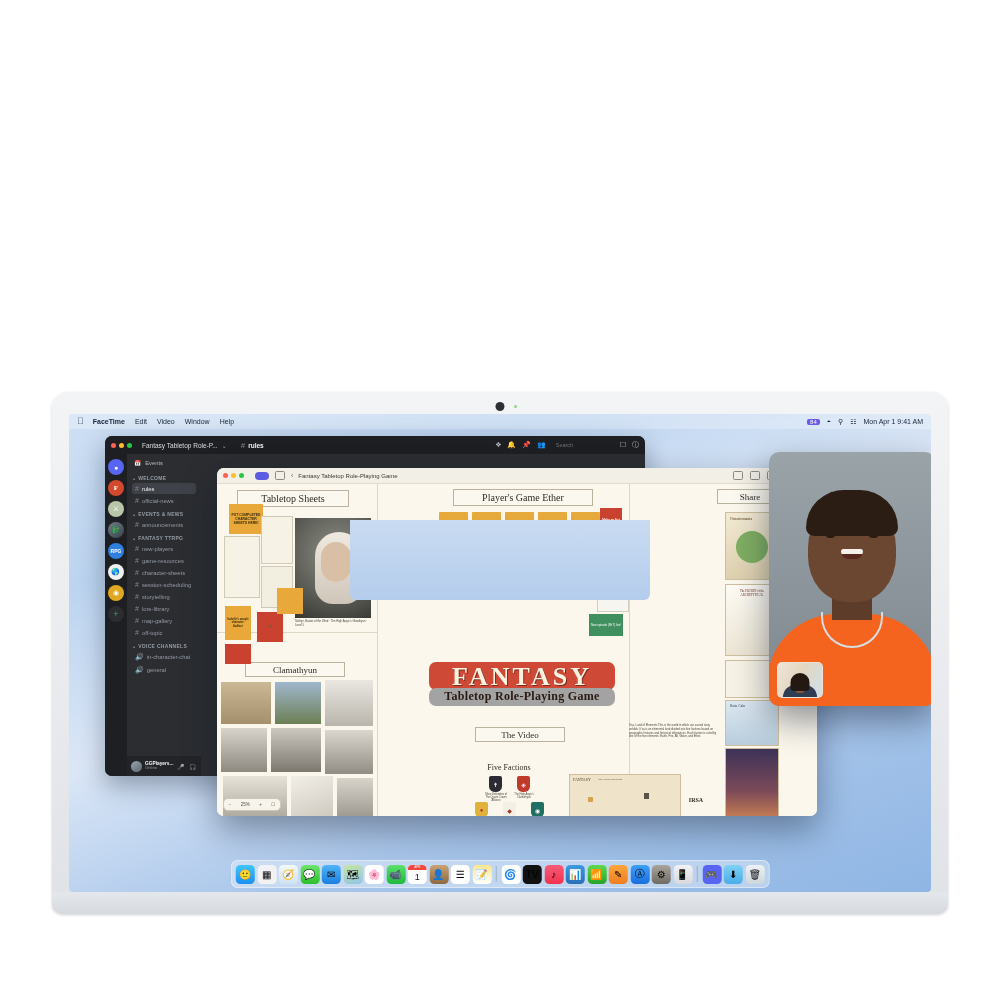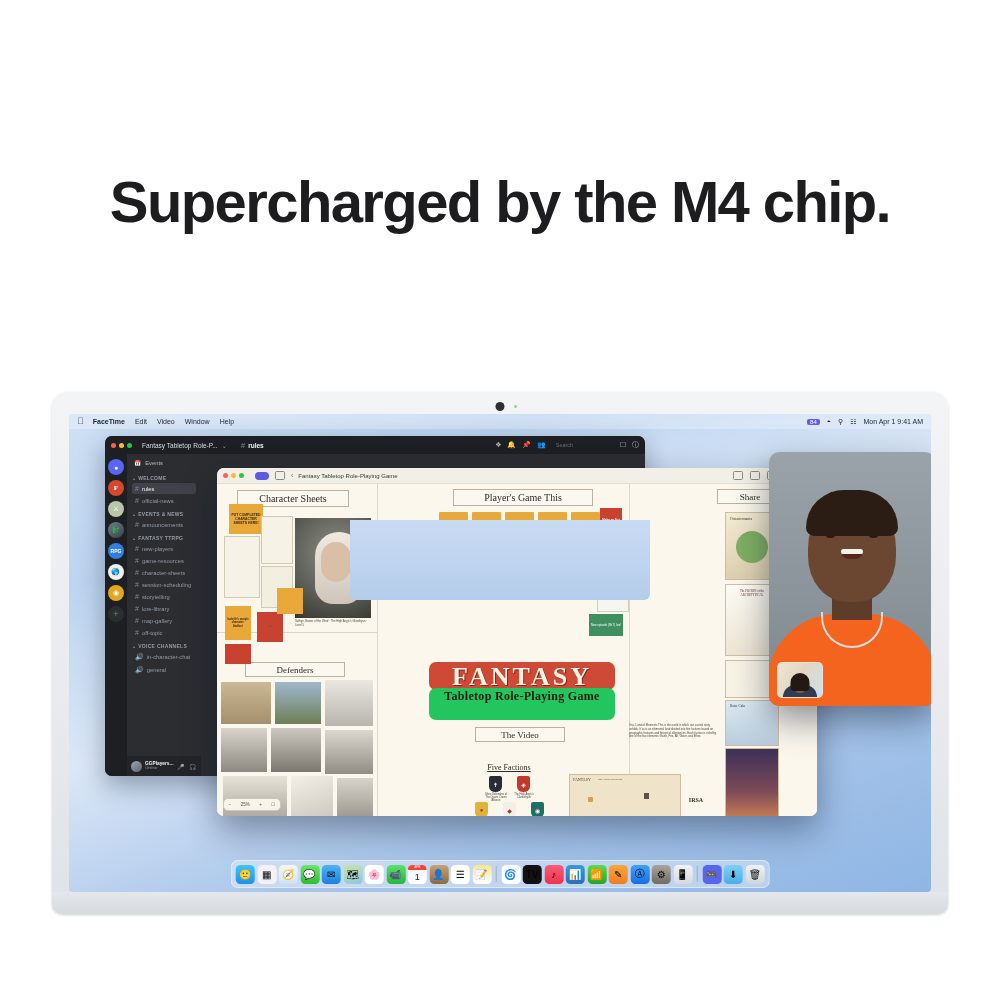--- a/index.html
+++ b/index.html
@@ -136,22 +136,22 @@
   .ppl{position:absolute;text-align:center;}
   .ppl .em{font-size:15px;line-height:1;}
   .ppl .nm{font-size:3.2px;color:#3a372f;margin-top:1px;font-family:"Liberation Sans",sans-serif;}
   .ttl-blk{position:absolute;left:212px;top:178px;width:186px;text-align:center;}
   .ttl-top{
     background:#cf4a36;color:#fbf3e2;font-family:"Liberation Serif",serif;font-weight:bold;
     font-size:26px;letter-spacing:3px;border-radius:7px;padding:1px 0 0 0;line-height:1.05;
     text-shadow:1px 1px 0 #7d2a1c;
   }
   .ttl-sub{
-    background:#22c55e;color:#2a1a12;font-family:"Liberation Serif",serif;font-weight:bold;
-    font-size:12px;border-radius:7px;margin-top:-2px;padding:1px 0 16px 0;letter-spacing:.3px;text-align:center;
+    background:#a3a3a3;color:#2a1a12;font-family:"Liberation Serif",serif;font-weight:bold;
+    font-size:12px;border-radius:7px;margin-top:-2px;padding:1px 0 2px 0;letter-spacing:.3px;text-align:center;
   }
   .shield{position:absolute;width:13px;height:16px;border-radius:2px 2px 50% 50%/2px 2px 34% 34%;display:flex;align-items:center;justify-content:center;font-size:6px;}
   .crest-lbl{position:absolute;font-size:2.6px;color:#4a463c;text-align:center;width:26px;line-height:1.2;}
   .bodytxt{position:absolute;font-size:2.8px;color:#4a463c;line-height:1.35;}
   .zoombar{
     position:absolute;left:6px;bottom:5px;width:56px;height:11px;background:rgba(250,247,238,.95);
     border:1px solid #cec8b6;border-radius:5px;display:flex;align-items:center;justify-content:space-around;
     font-size:4.5px;color:#55524a;
   }
   .map{position:absolute;background:#efe3c9;border:1px solid #cdbf9e;overflow:hidden;}
@@ -186,21 +186,20 @@
     border-radius:7px;display:flex;align-items:center;padding:0 4px;gap:2.5px;backdrop-filter:blur(10px);
   }
   .dk{width:19px;height:19px;border-radius:4.5px;display:flex;align-items:center;justify-content:center;font-size:10px;overflow:hidden;position:relative;}
   .dksep{width:1px;height:16px;background:rgba(90,90,90,.3);margin:0 2px;}
 </style>
 </head>
 <body>
 
 <div class="stage">
 
-  <div class="headline">Supercharged by the M4 chip.</div>
 
   <div class="imac">
     <div class="bezel"></div>
     <div class="camera"></div>
     <div class="camdot"></div>
 
     <div class="screen">
 
       <div class="menubar">
         <span class="apple"></span>
@@ -343,26 +342,26 @@
             <span class="ff-tool"></span>
             <span class="ff-tool"></span>
           </span>
         </div>
         <div class="canvas">
 
           <div class="gline" style="left:160px;top:0;width:1px;height:348px;"></div>
           <div class="gline" style="left:412px;top:0;width:1px;height:348px;"></div>
           <div class="gline" style="left:0;top:148px;width:160px;height:1px;"></div>
 
-          <div class="sect" style="left:20px;top:6px;width:112px;height:17px;font-size:10px;">Character Sheets</div>
-          <div class="sect" style="left:28px;top:178px;width:100px;height:15px;font-size:9px;">Defenders</div>
-          <div class="sect" style="left:236px;top:5px;width:140px;height:17px;font-size:10px;">Player's Game This</div>
+          <div class="sect" style="left:20px;top:6px;width:112px;height:17px;font-size:10px;">Tabletop Sheets</div>
+          <div class="sect" style="left:28px;top:178px;width:100px;height:15px;font-size:9px;">Clamathyun</div>
+          <div class="sect" style="left:236px;top:5px;width:140px;height:17px;font-size:10px;">Player's Game Ether</div>
           <div class="sect" style="left:500px;top:5px;width:66px;height:15px;font-size:9px;">Share</div>
           <div class="sect" style="left:258px;top:243px;width:90px;height:15px;font-size:9px;">The Video</div>
-          <div class="sect" style="left:252px;top:277px;width:80px;height:13px;font-size:8px;border:none;background:transparent;text-decoration:underline;">Five Factions</div>
+          <div class="sect" style="left:252px;top:277px;width:80px;height:13px;font-size:8px;border:none;background:transparent;">Five Factions</div>
 
           <div class="note" style="left:12px;top:20px;width:34px;height:30px;">PUT COMPLETED CHARACTER SHEETS HERE!</div>
 
           <div class="photo" style="left:7px;top:52px;width:34px;height:60px;background:#f6f2e6;border:.5px solid #cfc9b6;"></div>
           <div class="photo" style="left:44px;top:32px;width:30px;height:46px;background:#f6f2e6;border:.5px solid #cfc9b6;"></div>
           <div class="photo" style="left:44px;top:82px;width:30px;height:40px;background:#f2eee0;border:.5px solid #cfc9b6;"></div>
           <div class="redcard" style="left:40px;top:128px;width:26px;height:30px;">🦋</div>
           <div class="note" style="left:8px;top:122px;width:26px;height:34px;font-size:2.6px;">Isabelle's sample character: Aadhuri</div>
           <div class="redcard" style="left:8px;top:160px;width:26px;height:20px;font-size:2.6px;"></div>
 

